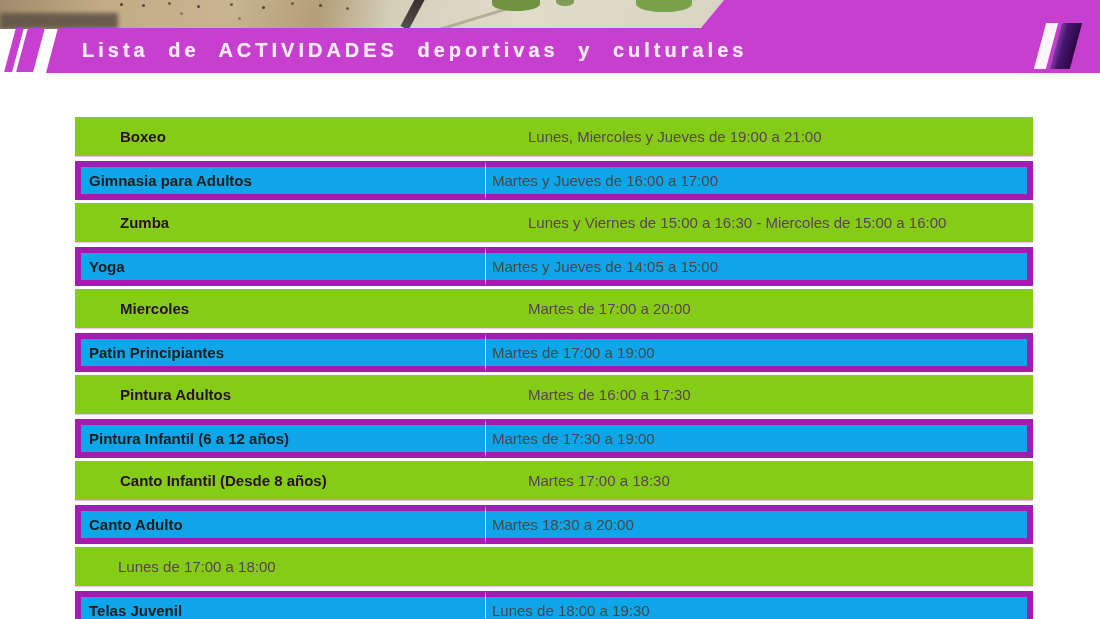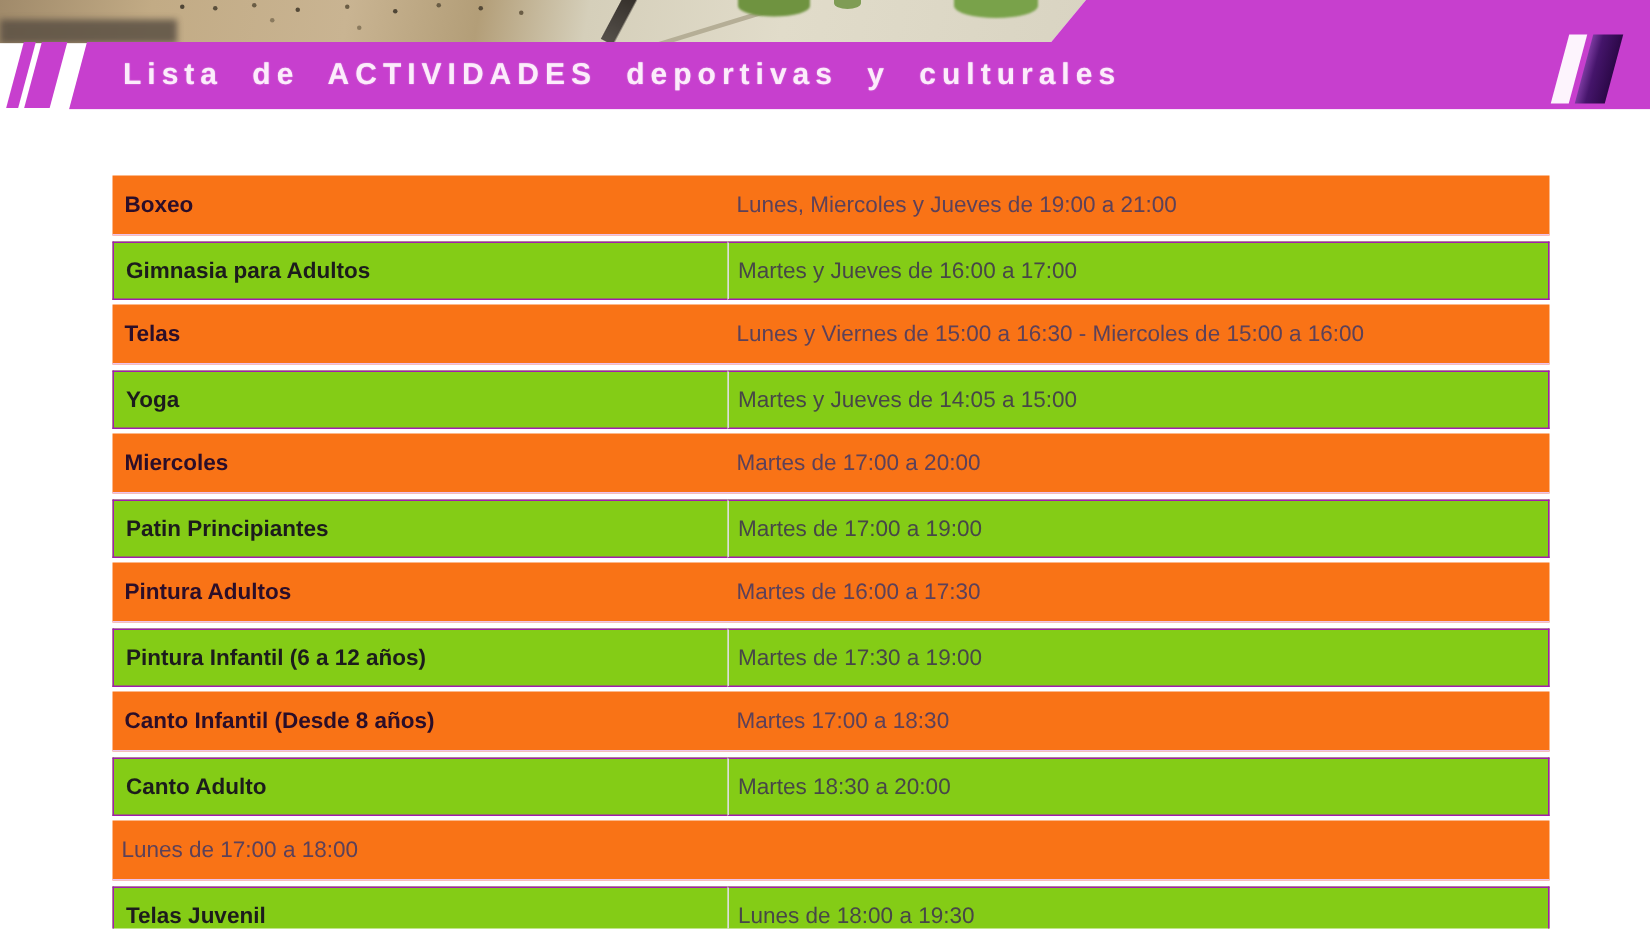--- a/index.html
+++ b/index.html
@@ -50,24 +50,24 @@
   
   .slash-right-white{left:1040px;top:23px;width:12px;height:46px;background:#fdf4fd;}
   .slash-right-dark{left:1056px;top:23px;width:20px;height:46px;background:linear-gradient(90deg,#7b3aa0 0%,#45156b 35%,#2c0848 100%);}
 
   
   .table{position:absolute;left:75px;top:117px;width:958px;}
   .row{display:flex;height:39px;margin-bottom:3.5px;font-size:15px;}
   .cell{display:flex;align-items:center;box-sizing:border-box;}
   .cell-name{width:410px;padding-left:8px;font-weight:bold;}
   .cell-sched{flex:1;padding-left:6px;}
-  .row.pink{background:#f97316;border-bottom:1px solid #eec3ec;}
+  .row.pink{background:#84cc16;border-bottom:1px solid #eec3ec;padding-left:37px;}
   .row.pink .cell-name{color:#2b0e29;}
   .row.pink .cell-sched{color:#5c4159;}
-  .row.white .cell{background:#84cc16;border:1px solid #a21caf;}
+  .row.white .cell{background:#0ea5e9;border:6px solid #a21caf;}
   .row.white .cell-name{color:#1c1c1c;border-right:none;}
   .row.white .cell-sched{color:#474747;border-left:1px solid #dcdcdc;}
 </style>
 </head>
 <body>
 
 <div class="header">
   <div class="photo-strip">
     <div class="photo-shadow"></div>
     <div class="photo-debris"></div>
@@ -94,21 +94,21 @@
     <div class="cell cell-name">Boxeo</div>
     <div class="cell cell-sched">Lunes, Miercoles y Jueves de 19:00 a 21:00</div>
   </div>
 
   <div class="row white">
     <div class="cell cell-name">Gimnasia para Adultos</div>
     <div class="cell cell-sched">Martes y Jueves de 16:00 a 17:00</div>
   </div>
 
   <div class="row pink">
-    <div class="cell cell-name">Telas</div>
+    <div class="cell cell-name">Zumba</div>
     <div class="cell cell-sched">Lunes y Viernes de 15:00 a 16:30 - Miercoles de 15:00 a 16:00</div>
   </div>
 
   <div class="row white">
     <div class="cell cell-name">Yoga</div>
     <div class="cell cell-sched">Martes y Jueves de 14:05 a 15:00</div>
   </div>
 
   <div class="row pink">
     <div class="cell cell-name">Miercoles</div>

